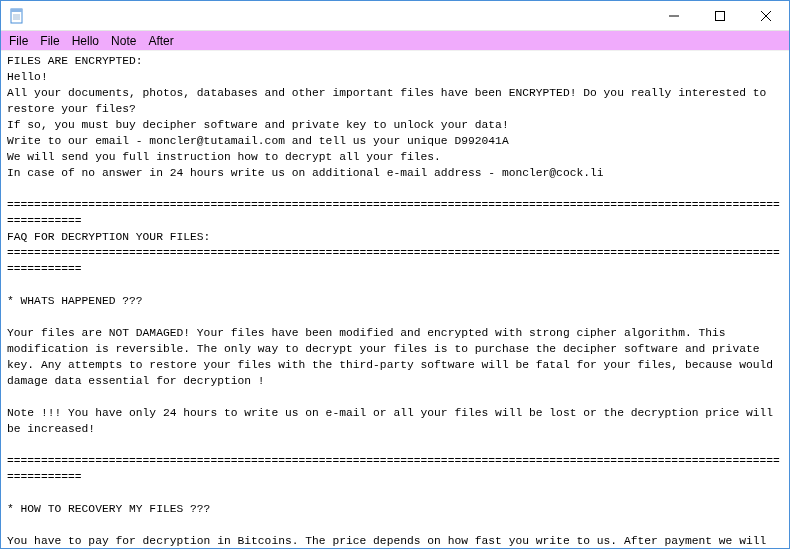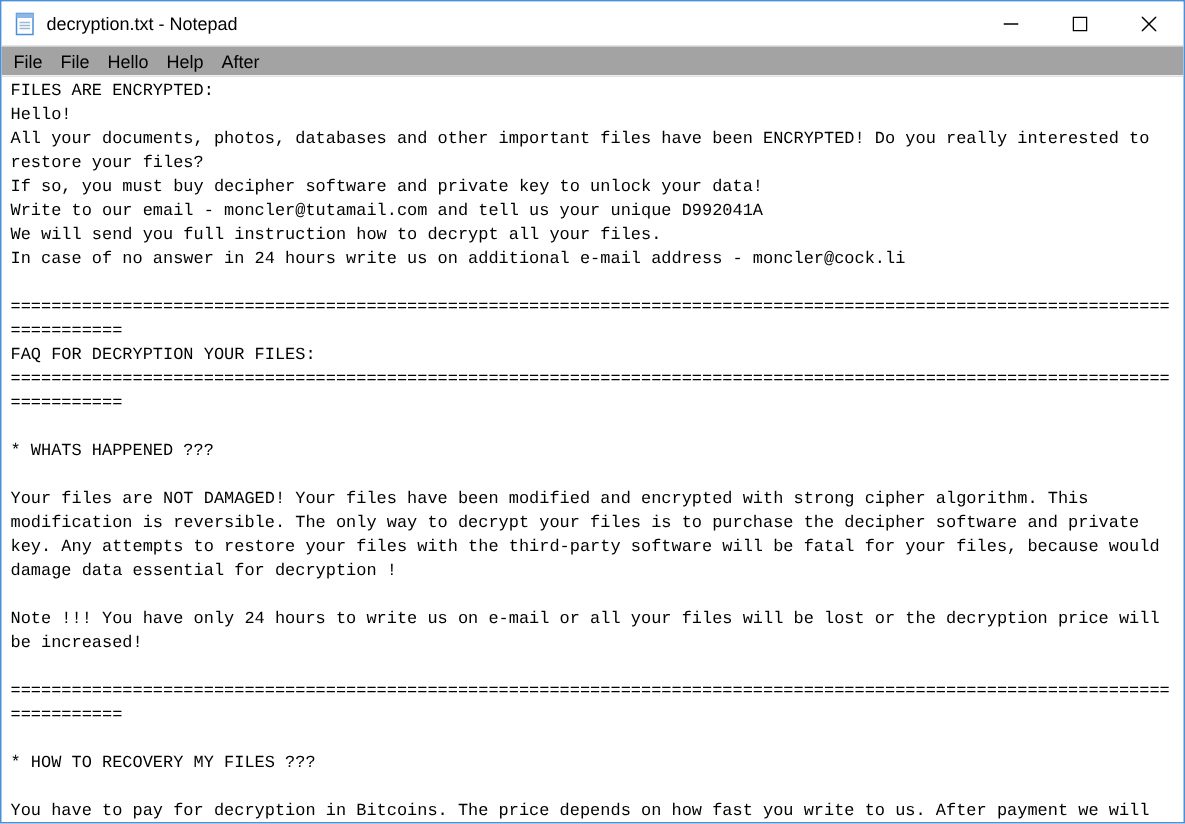--- a/index.html
+++ b/index.html
@@ -39,21 +39,21 @@
     display: flex;
     align-items: center;
     justify-content: center;
     cursor: pointer;
     font-family: "Segoe MDL2 Assets", sans-serif;
     font-size: 10px;
     color: #000;
   }
   .menubar {
     height: 20px;
-    background: #a3a3a3;
+    background: #f0abfc;
     display: flex;
     align-items: center;
     padding: 0 2px;
     font-size: 12px;
     border-bottom: 1px solid #f0f0f0;
   }
   .menu-item {
     padding: 2px 6px;
     cursor: pointer;
   }
@@ -77,21 +77,20 @@
 <div class="titlebar">
   <span class="titlebar-icon">
     <svg class="notepad-svg" viewBox="0 0 16 16">
       <rect x="2" y="1" width="11" height="14" fill="#fff" stroke="#4a90d9" stroke-width="1"></rect>
       <rect x="2" y="1" width="11" height="3" fill="#8db7e6"></rect>
       <line x1="4" y1="7" x2="11" y2="7" stroke="#9bb8d6" stroke-width="1"></line>
       <line x1="4" y1="9" x2="11" y2="9" stroke="#9bb8d6" stroke-width="1"></line>
       <line x1="4" y1="11" x2="11" y2="11" stroke="#9bb8d6" stroke-width="1"></line>
     </svg>
   </span>
-  <span class="titlebar-title">decryption.txt - Notepad</span>
   <span class="titlebar-spacer"></span>
   <div class="win-btn">
     <svg width="10" height="10" viewBox="0 0 10 10">
         <line x1="0" y1="5" x2="10" y2="5" stroke="#000" stroke-width="1"></line>
       </svg>
   </div>
   <div class="win-btn">
     <svg width="10" height="10" viewBox="0 0 10 10">
         <rect x="0.5" y="0.5" width="9" height="9" fill="none" stroke="#000" stroke-width="1"></rect>
       </svg>
@@ -101,21 +100,21 @@
         <line x1="0" y1="0" x2="10" y2="10" stroke="#000" stroke-width="1"></line>
         <line x1="10" y1="0" x2="0" y2="10" stroke="#000" stroke-width="1"></line>
       </svg>
   </div>
 </div>
 
 <div class="menubar">
   <span class="menu-item">File</span>
   <span class="menu-item">File</span>
   <span class="menu-item">Hello</span>
-  <span class="menu-item">Help</span>
+  <span class="menu-item">Note</span>
   <span class="menu-item">After</span>
 </div>
 
 <div class="content">FILES ARE ENCRYPTED:
 Hello!
 All your documents, photos, databases and other important files have been ENCRYPTED! Do you really interested to restore your files?
 If so, you must buy decipher software and private key to unlock your data!
 Write to our email - moncler@tutamail.com and tell us your unique D992041A
 We will send you full instruction how to decrypt all your files.
 In case of no answer in 24 hours write us on additional e-mail address - moncler@cock.li

